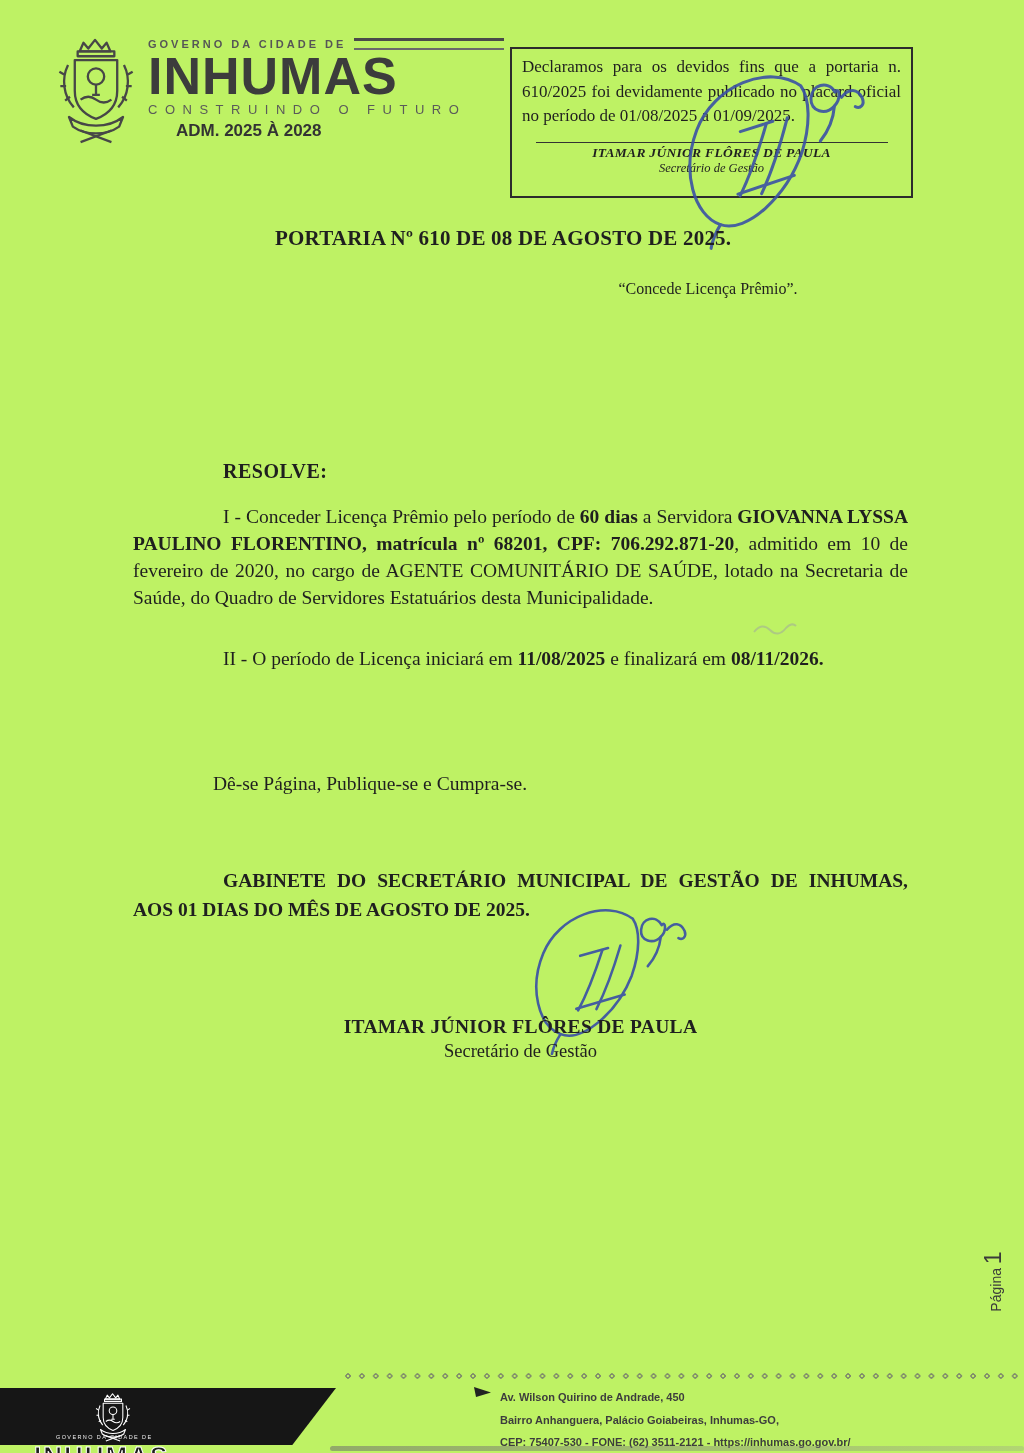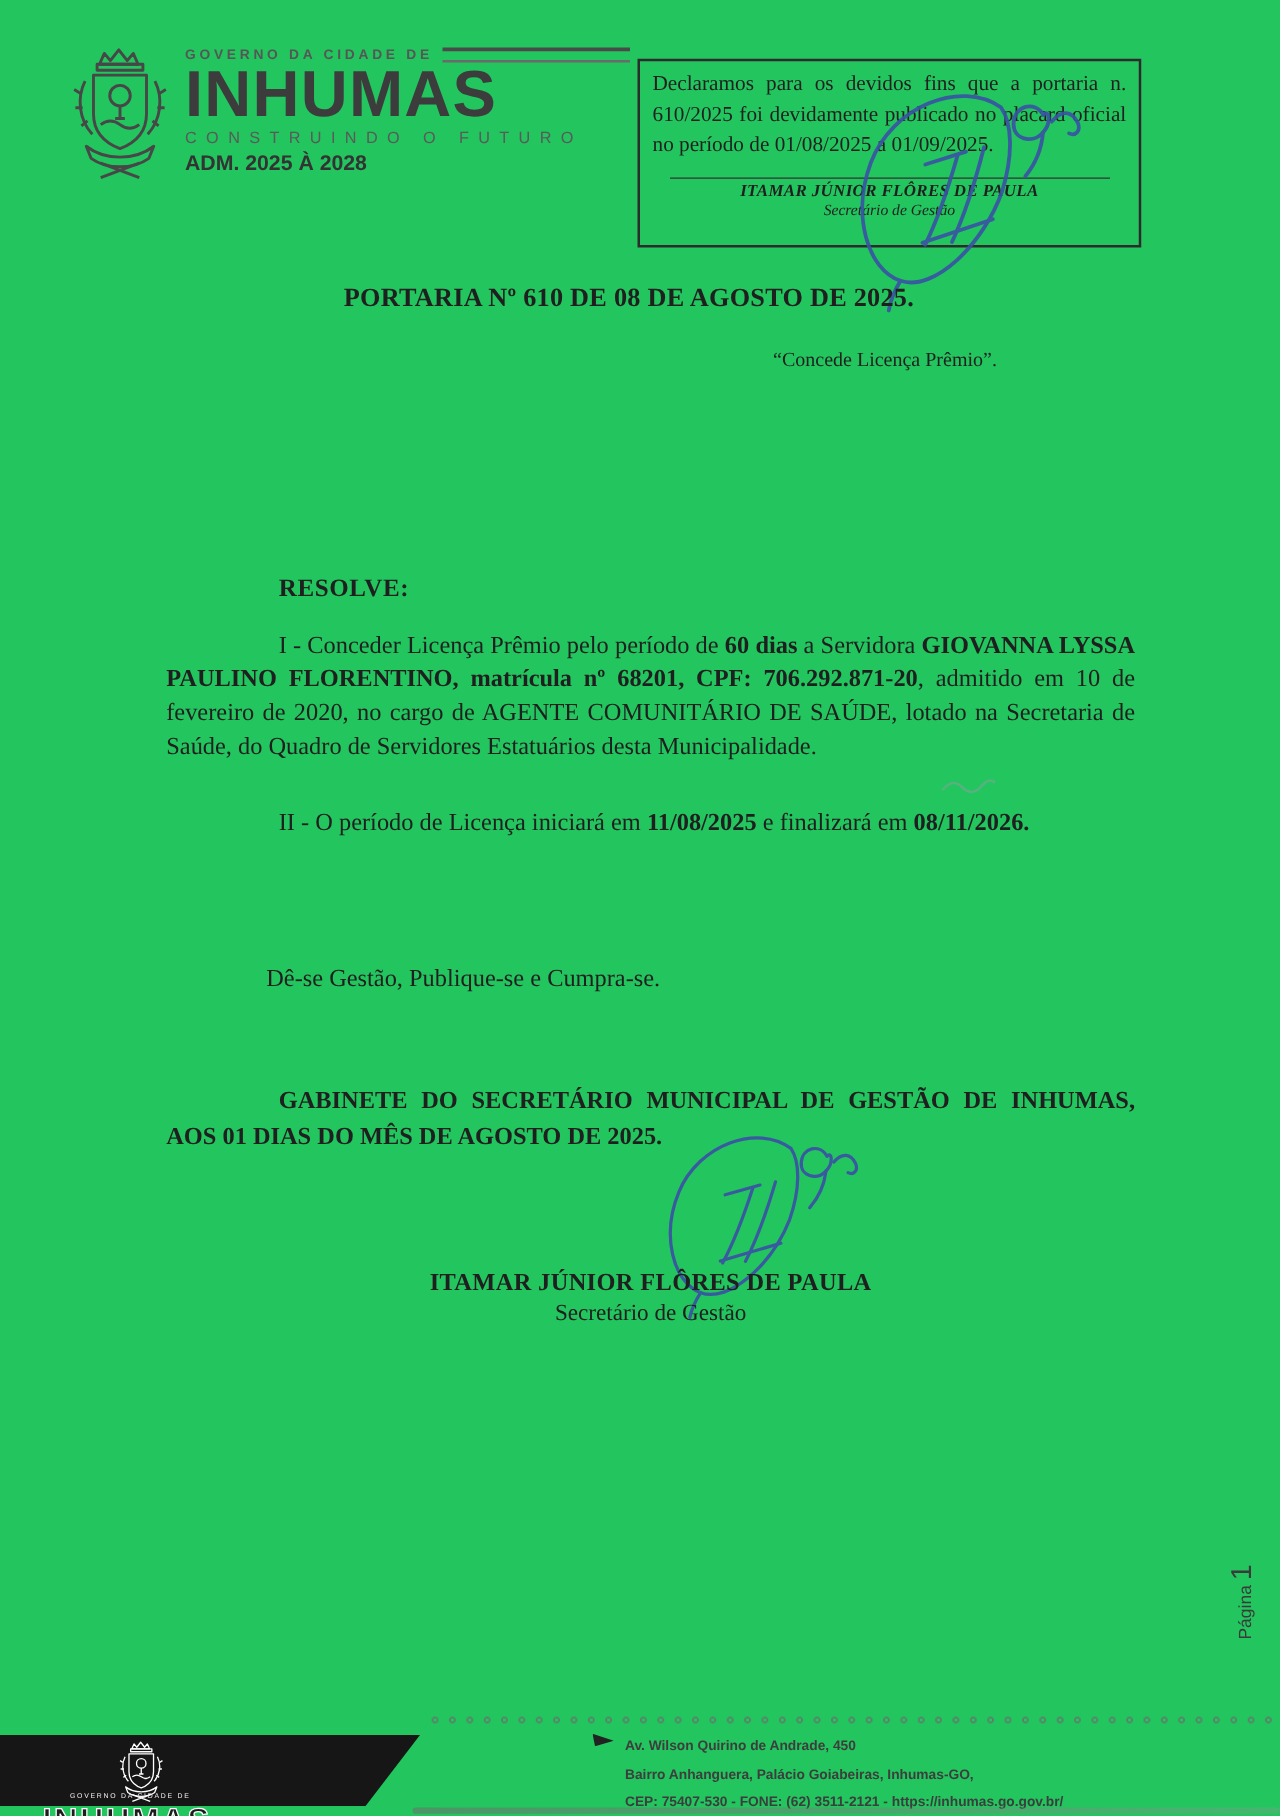--- a/index.html
+++ b/index.html
@@ -1,18 +1,18 @@
 <!DOCTYPE html>
 <html><head>
 <meta charset="utf-8">
 <style>
   html,body{margin:0;padding:0;background:#fff;}
   .page{
     position:relative;width:1024px;height:1453px;margin:0 auto;
-    background:#22c55e;overflow:hidden;
+    background:#bef264;overflow:hidden;
     font-family:"Liberation Serif", serif;color:#1f1f1f;
   }
   .abs{position:absolute;}
   
   .hdr-gov{font-family:"Liberation Sans",sans-serif;font-size:11px;font-weight:bold;
     letter-spacing:3px;color:#565656;white-space:nowrap;}
   .hdr-stripes{height:7px;width:150px;border-top:3px solid #4a4a4a;border-bottom:2px solid #6a6a6a;}
   .hdr-city{font-family:"Liberation Sans",sans-serif;font-size:52px;font-weight:800;
     letter-spacing:1px;color:#3c3c3c;line-height:1;}
   .hdr-slogan{font-family:"Liberation Sans",sans-serif;font-size:13px;color:#5a5a5a;
@@ -103,21 +103,21 @@
         <use href="#coa"></use>
       </svg>
   </div>
   <div class="abs" style="left:148px;top:38px;">
     <div style="display:flex;align-items:center;gap:8px;">
       <span class="hdr-gov">GOVERNO DA CIDADE DE</span>
       <span class="hdr-stripes"></span>
     </div>
     <div class="hdr-city">INHUMAS</div>
     <div class="hdr-slogan">CONSTRUINDO O FUTURO</div>
-    <div class="hdr-adm" style="margin-top:4px;">ADM. 2025 À 2028</div>
+    <div class="hdr-adm" style="margin-left:28px;margin-top:4px;">ADM. 2025 À 2028</div>
   </div>
 
   <div class="abs decl-box">
     <div class="decl-text">Declaramos para os devidos fins que a portaria n. 610/2025 foi devidamente publicado no placard oficial no período de 01/08/2025 a 01/09/2025.</div>
     <div class="decl-line"></div>
     <div class="decl-name">ITAMAR JÚNIOR FLÔRES DE PAULA</div>
     <div class="decl-role">Secretário de Gestão</div>
   </div>
   <div class="abs sig-blue" style="left:628px;top:72px;transform:rotate(-6deg);">
     <svg width="278" height="172" style="opacity:.9">
@@ -133,21 +133,21 @@
 
   <div class="abs para ind" style="top:503px;">
     <span>I - Conceder Licença Prêmio pelo período de </span><span class="b">60 dias</span><span> a Servidora </span><span class="b">GIOVANNA LYSSA PAULINO FLORENTINO, matrícula nº 68201, CPF: 706.292.871-20</span><span>, admitido em 10 de fevereiro de 2020, no cargo de AGENTE COMUNITÁRIO DE SAÚDE, lotado na Secretaria de Saúde, do Quadro de Servidores Estatuários desta Municipalidade.</span>
   </div>
 
   <div class="abs line-item" style="top:648px;">
     <span>II - O período de Licença iniciará em </span><span class="b">11/08/2025</span><span> e finalizará em </span><span class="b">08/11/2026.</span>
   </div>
 
 
-  <div class="abs line-item" style="left:213px;top:773px;">Dê-se Gestão, Publique-se e Cumpra-se.</div>
+  <div class="abs line-item" style="left:213px;top:773px;">Dê-se Página, Publique-se e Cumpra-se.</div>
 
   <div class="abs para ind cab" style="top:866px;">GABINETE DO SECRETÁRIO MUNICIPAL DE GESTÃO DE INHUMAS, AOS 01 DIAS DO MÊS DE AGOSTO DE 2025.</div>
 
   <div class="abs sig-blue" style="left:486px;top:906px;transform:rotate(-4deg);">
     <svg width="232" height="146" style="opacity:.92">
         <use href="#sig"></use>
       </svg>
   </div>
   <div class="abs sig-name">ITAMAR JÚNIOR FLÔRES DE PAULA</div>
   <div class="abs sig-role">Secretário de Gestão</div>

